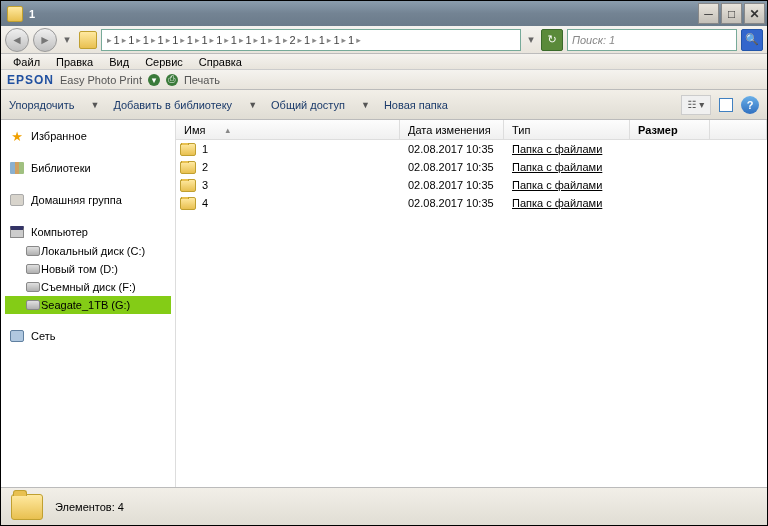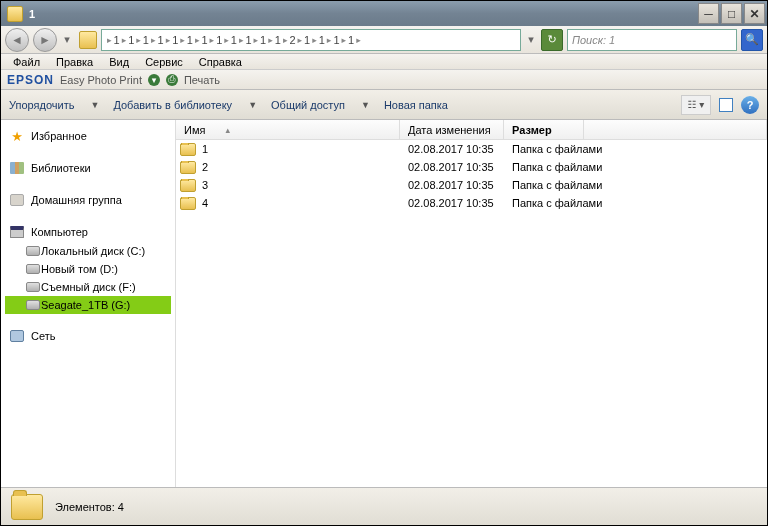--- a/index.html
+++ b/index.html
@@ -71,21 +71,21 @@
 .col-date { width: 104px; }
 .col-type { width: 126px; }
 .col-size { width: 80px; font-weight: bold; }
 .sort-ind { color: #888; font-size: 9px; }
 
 .file-list { flex: 1; overflow: auto; }
 .file-row { display: flex; align-items: center; height: 18px; padding: 0; cursor: pointer; }
 .cell { padding: 0 8px; white-space: nowrap; overflow: hidden; }
 .cell.name { width: 224px; display: flex; align-items: center; gap: 6px; padding-left: 4px; }
 .cell.date { width: 104px; }
-.cell.type { width: 126px; }
+.cell.type { width: 126px; text-decoration: underline; }
 .cell.size { width: 80px; text-align: right; }
 .folder-ico { width: 16px; height: 13px; background: linear-gradient(#ffe9a0, #e8c050); border: 1px solid #c0a030; border-radius: 2px; position: relative; }
 .folder-ico::before { content: ''; position: absolute; top: -3px; left: 0; width: 6px; height: 3px; background: #e8c050; border: 1px solid #c0a030; border-bottom: none; border-radius: 2px 2px 0 0; }
 
 
 .statusbar { height: 38px; background: linear-gradient(#f2efe8, #e0ddd4); border-top: 1px solid #bbb; display: flex; align-items: center; padding: 0 10px; gap: 12px; }
 .status-folder { width: 32px; height: 26px; background: linear-gradient(#ffe9a0, #e8c050); border: 1px solid #c0a030; border-radius: 3px; position: relative; }
 .status-folder::before { content: ''; position: absolute; top: -5px; left: 1px; width: 12px; height: 5px; background: #e8c050; border: 1px solid #c0a030; border-bottom: none; border-radius: 3px 3px 0 0; }
 </style>
 </head>
@@ -260,20 +260,23 @@
 
   <div class="content">
     <div class="cols-header">
       <div class="col-h col-name">
         <span>Имя</span>
         <span class="sort-ind">▴</span>
       </div>
       <div class="col-h col-date">
           <span>Дата изменения</span>
         </div>
+      <div class="col-h col-type">
+          <span>Тип</span>
+        </div>
       <div class="col-h col-size">
           <span>Размер</span>
         </div>
       <div class="col-h" style="flex:1"></div>
     </div>
     <div class="file-list" id="file-list">
         <div class="file-row">
           <div class="cell name">
             <span class="folder-ico"></span>
             <span>1</span>

